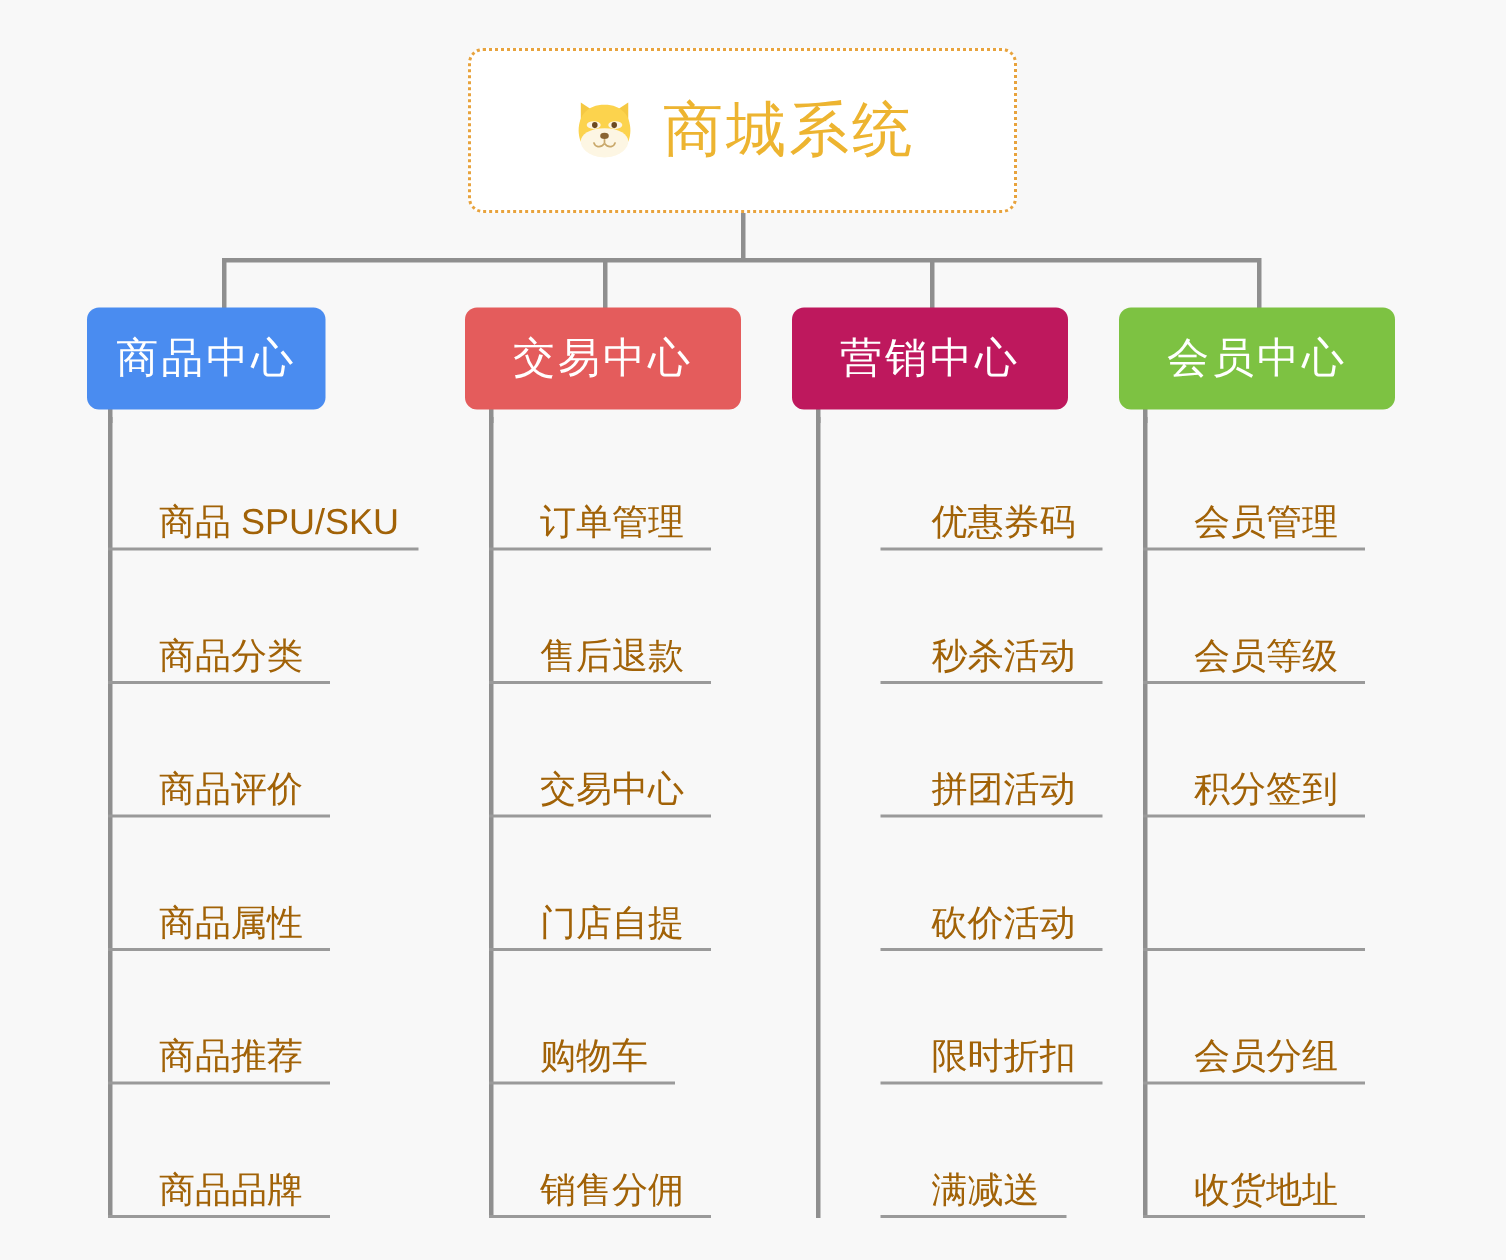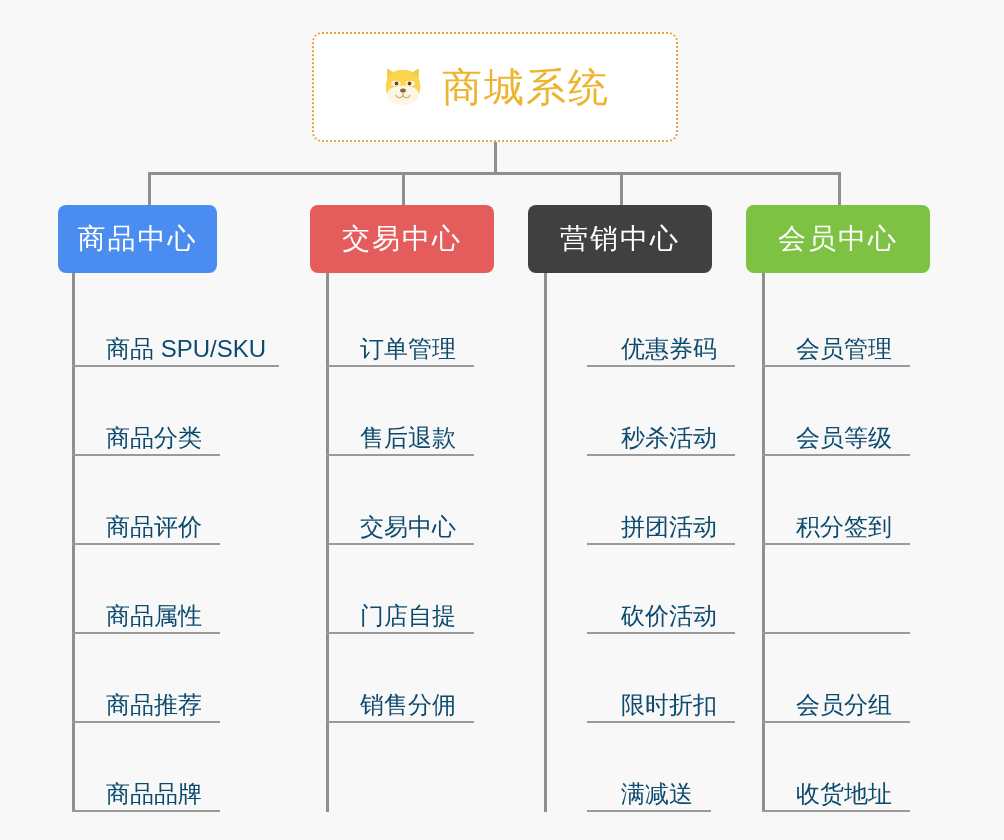--- a/index.html
+++ b/index.html
@@ -100,21 +100,21 @@
   .leaf-underline {
     position: absolute;
     left: 0;
     bottom: 0;
     height: 2px;
     background: #9a9a9a;
   }
   .leaf-text {
     position: relative;
     font-size: 24px;
-    color: #0c4a6e;
+    color: #a16207;
     white-space: nowrap;
     padding: 0 12px 6px 34px;
     line-height: 1;
   }
 </style>
 </head>
 <body style="background: rgb(248, 248, 248);">
 
 <div id="canvas">
 
@@ -155,21 +155,21 @@
   <div class="conn conn-v" style="left: 326px; top: 272px; height: 10px; background: rgb(143, 143, 143);"></div>
   <div class="conn conn-v" style="left: 544px; top: 272px; height: 10px; background: rgb(143, 143, 143);"></div>
   <div class="conn conn-v" style="left: 762px; top: 272px; height: 10px; background: rgb(143, 143, 143);"></div>
 
   <div class="cat-box" style="left: 58px; top: 205px; width: 159px; background: rgb(74, 140, 240);">
     <span class="cat-label">商品中心</span>
   </div>
   <div class="cat-box" style="left: 310px; top: 205px; width: 184px; background: rgb(228, 92, 92);">
     <span class="cat-label">交易中心</span>
   </div>
-  <div class="cat-box" style="left: 528px; top: 205px; width: 184px; background: #404040;">
+  <div class="cat-box" style="left: 528px; top: 205px; width: 184px; background: #be185d;">
     <span class="cat-label">营销中心</span>
   </div>
   <div class="cat-box" style="left: 746px; top: 205px; width: 184px; background: rgb(125, 194, 66);">
     <span class="cat-label">会员中心</span>
   </div>
 
   <div class="leaf-col" style="left:72px;">
     <div class="leaf-spine" style="height:534px;"></div>
     <div class="leaf-item">
       <span class="leaf-underline" style="width:207px;"></span>
@@ -209,20 +209,24 @@
     </div>
     <div class="leaf-item">
       <span class="leaf-underline" style="width:148px;"></span>
       <span class="leaf-text">交易中心</span>
     </div>
     <div class="leaf-item">
       <span class="leaf-underline" style="width:148px;"></span>
       <span class="leaf-text">门店自提</span>
     </div>
     <div class="leaf-item">
+      <span class="leaf-underline" style="width:124px;"></span>
+      <span class="leaf-text">购物车</span>
+    </div>
+    <div class="leaf-item">
       <span class="leaf-underline" style="width:148px;"></span>
       <span class="leaf-text">销售分佣</span>
     </div>
   </div>
 
   <div class="leaf-col" style="left:544px;padding-left:43px;">
     <div class="leaf-spine" style="height:534px;"></div>
     <div class="leaf-item">
       <span class="leaf-underline" style="width:148px;"></span>
       <span class="leaf-text">优惠券码</span>

